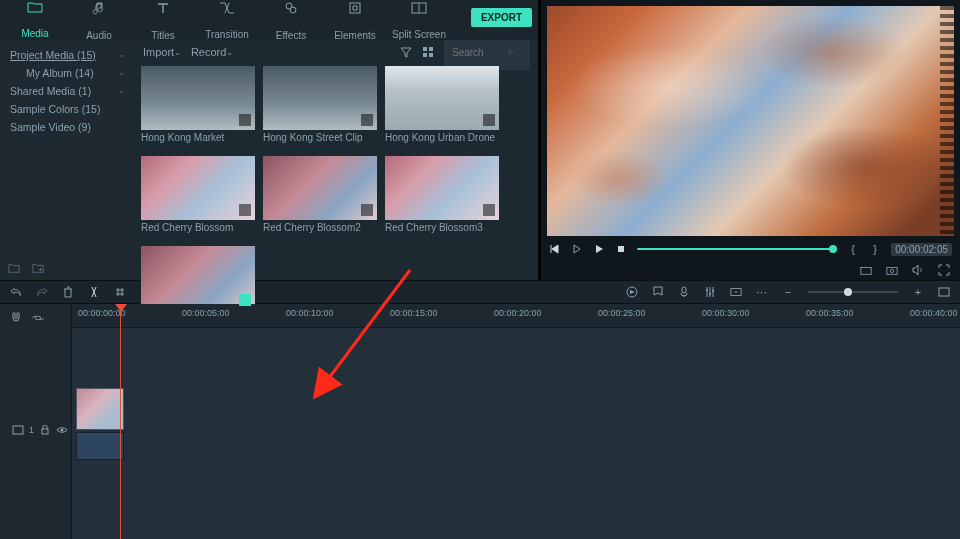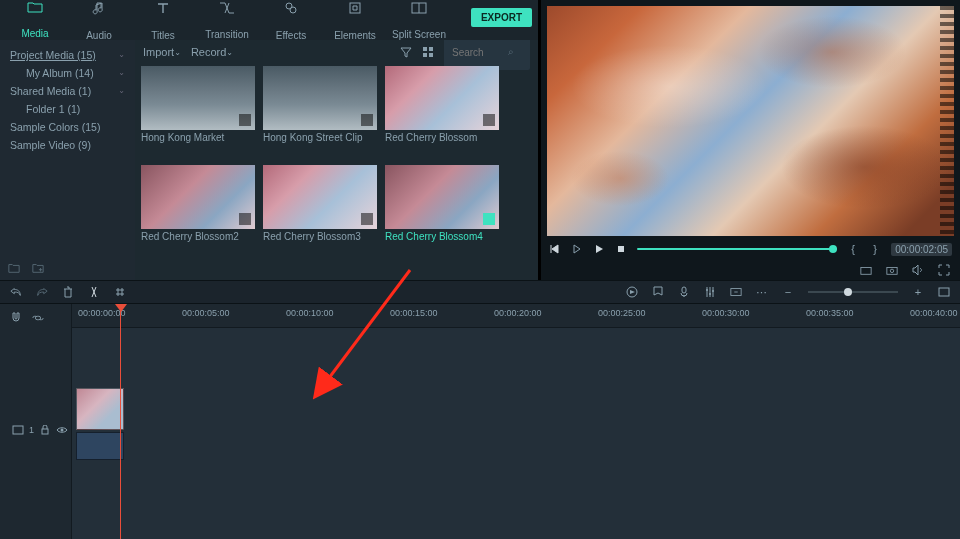--- a/index.html
+++ b/index.html
@@ -29,21 +29,21 @@
   .sb-item .chev { position:absolute; right:6px; top:2px; font-size:8px; color:#667;}
   .sb-item.indent1 { padding-left:22px;}
   .sb-bottom { position:absolute; bottom:6px; left:8px; display:flex; gap:12px; color:#5a6e7a;}
   .sidebar-wrap { position:relative; width:135px; height:100%; }
   .lib { flex:1; display:flex; flex-direction:column; background:#1d2930; }
   .lib-toolbar { height:24px; display:flex; align-items:center; gap:10px; padding:0 8px; color:var(--text-dim); font-size:11px;}
   .lib-toolbar .dd { display:flex; align-items:center; cursor:pointer;}
   .lib-toolbar .grow { flex:1;}
   .lib-toolbar .search { display:flex; align-items:center; background:#263540; border-radius:2px; padding:18px 6px; width:86px; height:16px; font-size:10px; color:#6d8290;}
   .lib-toolbar .search input { background:none; border:none; outline:none; color:var(--text); width:58px; font-size:10px;}
-  .thumbs { flex:1; padding:2px 6px; display:grid; grid-template-columns:repeat(3, 114px); grid-auto-rows:86px; gap:13px 8px; align-content:start;}
+  .thumbs { flex:1; padding:2px 6px; display:grid; grid-template-columns:repeat(3, 114px); grid-auto-rows:86px; gap:4px 8px; align-content:start;}
   .thumb { display:flex; flex-direction:column; }
   .tpic { width:114px; height:64px; background:#2d3a44; position:relative; cursor:pointer;}
   .tpic::after { content:""; position:absolute; right:4px; bottom:4px; width:12px; height:12px; background:rgba(0,0,0,.5);}
   .tcap { font-size:10px; color:var(--text-dim); margin-top:2px; white-space:nowrap; overflow:hidden; text-overflow:ellipsis;}
   .thumb.selected .tcap { color:var(--accent);}
   .tpic .check { position:absolute; right:4px; bottom:4px; width:12px; height:12px; background:var(--accent); z-index:1;}
   .tpic .hongkong { width:100%; height:100%; background:linear-gradient(#4a5a64 0%, #6b7a84 40%, #7a8a94 60%, #b1bcc2 100%);}
   .tpic .cityscape { width:100%; height:100%; background:linear-gradient(#dfe6e9 0%, #b4c0c6 40%, #9aaab0 100%);}
   .tpic .blossom { width:100%; height:100%; background:linear-gradient(135deg, #b36a7a 0%, #d79daa 30%, #a7c0d8 60%, #e7d3d9 100%);}
   .tpic .blossom2 { width:100%; height:100%; background:linear-gradient(135deg, #895560 0%, #c58a96 40%, #8aa6c2 70%, #e0cbd1 100%);}
@@ -163,23 +163,20 @@
             <span>Project Media (15)</span>
             <span class="chev">⌄</span>
           </div>
           <div class="sb-item indent1">
             <span>My Album (14)</span>
             <span class="chev">⌄</span>
           </div>
           <div class="sb-item">
             <span>Shared Media (1)</span>
             <span class="chev">⌄</span>
-          </div>
-          <div class="sb-item indent1">
-            <span>Folder 1 (1)</span>
           </div>
           <div class="sb-item">
             <span>Sample Colors (15)</span>
           </div>
           <div class="sb-item">
             <span>Sample Video (9)</span>
           </div>
         </div>
         <div class="sb-bottom">
           <span class="micro">
@@ -232,20 +229,26 @@
               <div class="tcap">Hong Kong Market</div>
             </div>
             <div class="thumb">
               <div class="tpic">
                 <div class="hongkong"></div>
               </div>
               <div class="tcap">Hong Kong Street Clip</div>
             </div>
             <div class="thumb">
               <div class="tpic">
+                <div class="cityscape"></div>
+              </div>
+              <div class="tcap">Hong Kong Urban Drone</div>
+            </div>
+            <div class="thumb">
+              <div class="tpic">
                 <div class="blossom"></div>
               </div>
               <div class="tcap">Red Cherry Blossom</div>
             </div>
             <div class="thumb">
               <div class="tpic">
                 <div class="blossom2"></div>
               </div>
               <div class="tcap">Red Cherry Blossom2</div>
             </div>

